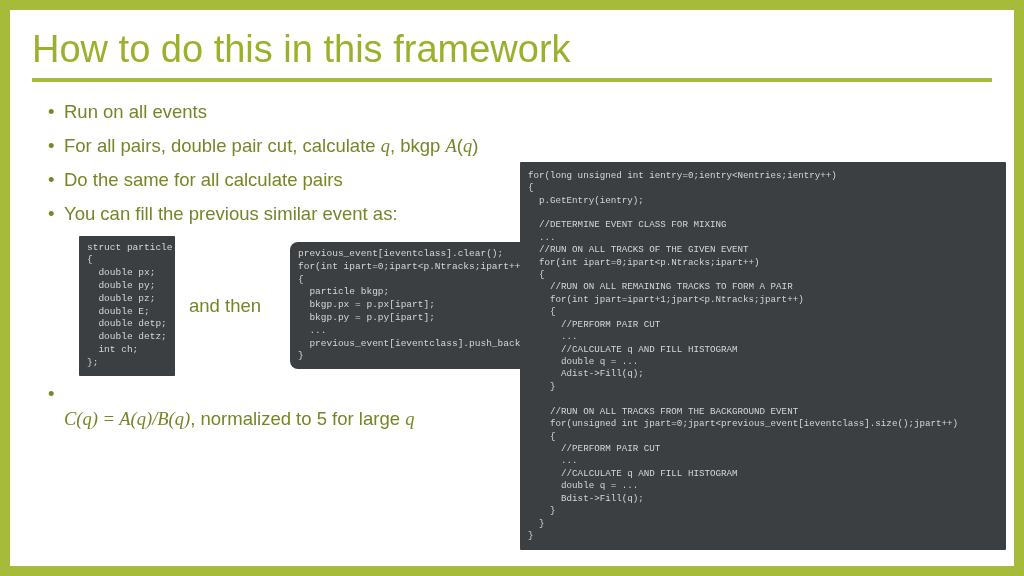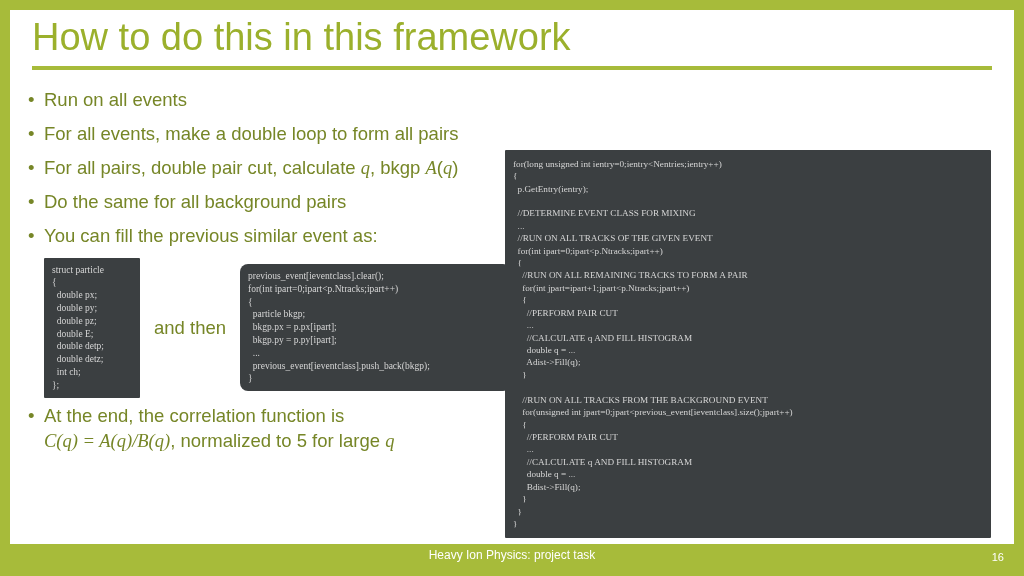--- a/index.html
+++ b/index.html
@@ -5,35 +5,36 @@
   * { margin: 0; padding: 0; box-sizing: border-box; }
   html, body { width: 1024px; height: 576px; overflow: hidden; font-family: "Segoe UI", Corbel, "Lucida Grande", sans-serif; background: #fff; }
   .slide {
     width: 1024px; height: 576px;
     border: 10px solid #a7bb3a;
     position: relative;
     background: #fff;
   }
   .title-area {
     padding: 6px 22px 8px 22px;
+    margin-top: 12px;
   }
   .title {
     font-size: 38px;
     font-weight: 400;
     color: #9bb02c;
     line-height: 1.15;
     padding-bottom: 4px;
   }
   .title-rule {
     height: 4px;
     background: #a7bb3a;
     margin-top: 2px;
   }
   .body {
-    padding: 10px 22px 0 16px;
+    padding: 10px 22px 0 36px;
     position: relative;
     height: 430px;
   }
   ul.bullets {
     list-style: none;
     font-size: 18.5px;
     color: #768627;
     line-height: 1.35;
   }
   ul.bullets > li {
@@ -52,26 +53,27 @@
   .snip-row {
     display: flex;
     align-items: center;
     gap: 14px;
     margin: 4px 0 6px 18px;
   }
   .andthen { color: #768627; font-size: 18.5px; text-align: right; }
   pre.code {
     background: #3b3f41;
     color: #d6d6d6;
-    font-family: Liberation Serif, serif;
+    font-family: Liberation Mono, monospace;
     font-size: 9.5px;
     line-height: 1.35;
     padding: 6px 8px;
     white-space: pre;
     border-radius: 1px;
+    margin-left: 15px;
   }
   pre.code.small1 { width: 96px; }
   pre.code.small2 { width: 271px; border-radius: 8px; }
   pre.code.big {
     position: absolute;
     top: 72px;
     left: 495px;
     width: 486px;
     font-size: 9.2px;
     padding: 8px 8px;
@@ -102,25 +104,24 @@
 
   <div class="title-area">
     <div class="title">How to do this in this framework</div>
     <div class="title-rule"></div>
   </div>
 
   <div class="body">
 
     <ul class="bullets">
       <li><span>Run on all events</span></li>
-      <li><span>For all events, make a double loop to form all pairs</span></li>
       <li>
         <span>For all pairs, double pair cut, calculate </span><span class="math">q</span><span>, bkgp </span><span class="math">A</span><span>(</span><span class="math">q</span><span>)</span>
       </li>
-      <li><span>Do the same for all background pairs</span></li>
+      <li><span>Do the same for all calculate pairs</span></li>
       <li><span>You can fill the previous similar event as:</span></li>
     </ul>
 
     <div class="snip-row">
       <pre class="code small1">struct particle
 {
   double px;
   double py;
   double pz;
   double E;
@@ -135,21 +136,21 @@
   particle bkgp;
   bkgp.px = p.px[ipart];
   bkgp.py = p.py[ipart];
   ...
   previous_event[ieventclass].push_back(bkgp);
 }</pre>
     </div>
 
     <ul class="bullets">
       <li>
-        <span>At the end, the correlation function is</span><br>
+        <br>
         <span class="math">C(q) = A(q)/B(q)</span><span>, normalized to 5 for large </span><span class="math">q</span>
       </li>
     </ul>
 
     <pre class="code big">for(long unsigned int ientry=0;ientry&lt;Nentries;ientry++)
 {
   p.GetEntry(ientry);
 
   //DETERMINE EVENT CLASS FOR MIXING
   ...
@@ -173,18 +174,14 @@
       ...
       //CALCULATE q AND FILL HISTOGRAM
       double q = ...
       Bdist-&gt;Fill(q);
     }
   }
 }</pre>
 
   </div>
 
-  <div class="footer">
-    <span>Heavy Ion Physics: project task</span>
-    <span class="pagenum">16</span>
-  </div>
 
 </div>
 
 </body></html>

